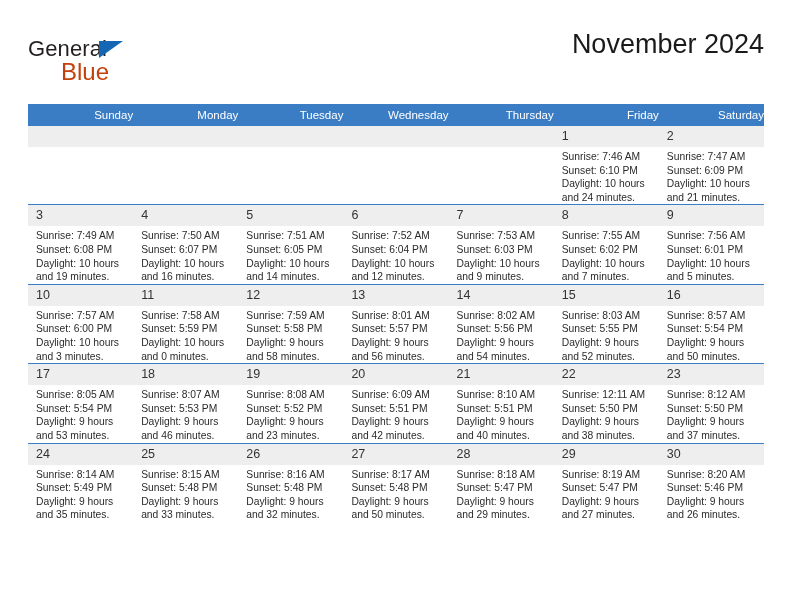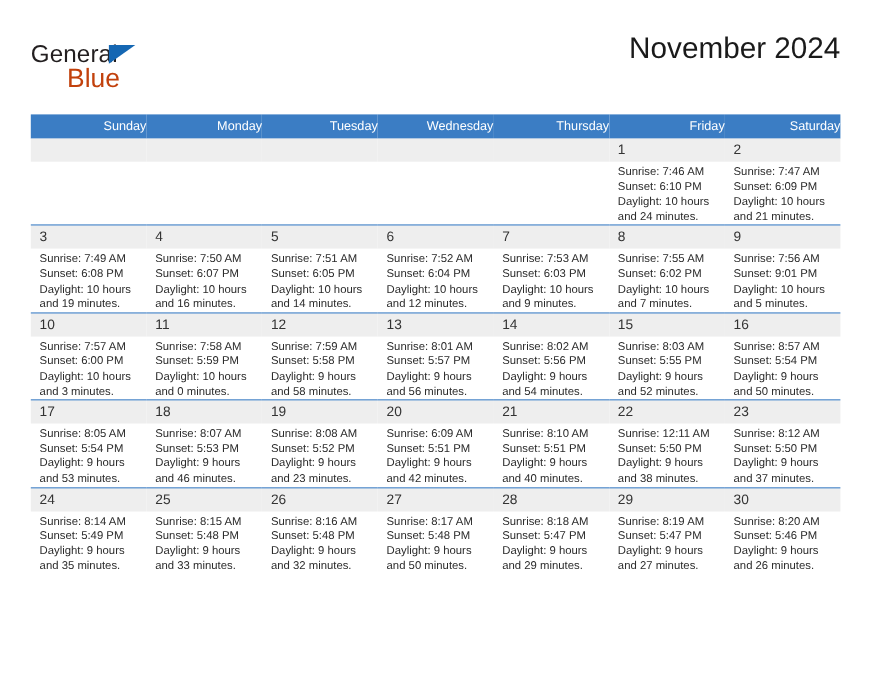--- a/index.html
+++ b/index.html
@@ -262,21 +262,21 @@
               <div>Sunrise: 7:55 AM</div>
               <div>Sunset: 6:02 PM</div>
               <div>Daylight: 10 hours</div>
               <div>and 7 minutes.</div>
             </div>
           </td>
           <td>
             <div class="daynum">9</div>
             <div class="details">
               <div>Sunrise: 7:56 AM</div>
-              <div>Sunset: 9:01 PM</div>
+              <div>Sunset: 6:01 PM</div>
               <div>Daylight: 10 hours</div>
               <div>and 5 minutes.</div>
             </div>
           </td>
         </tr>
         <tr class="week-row">
           <td>
             <div class="daynum">10</div>
             <div class="details">
               <div>Sunrise: 7:57 AM</div>

